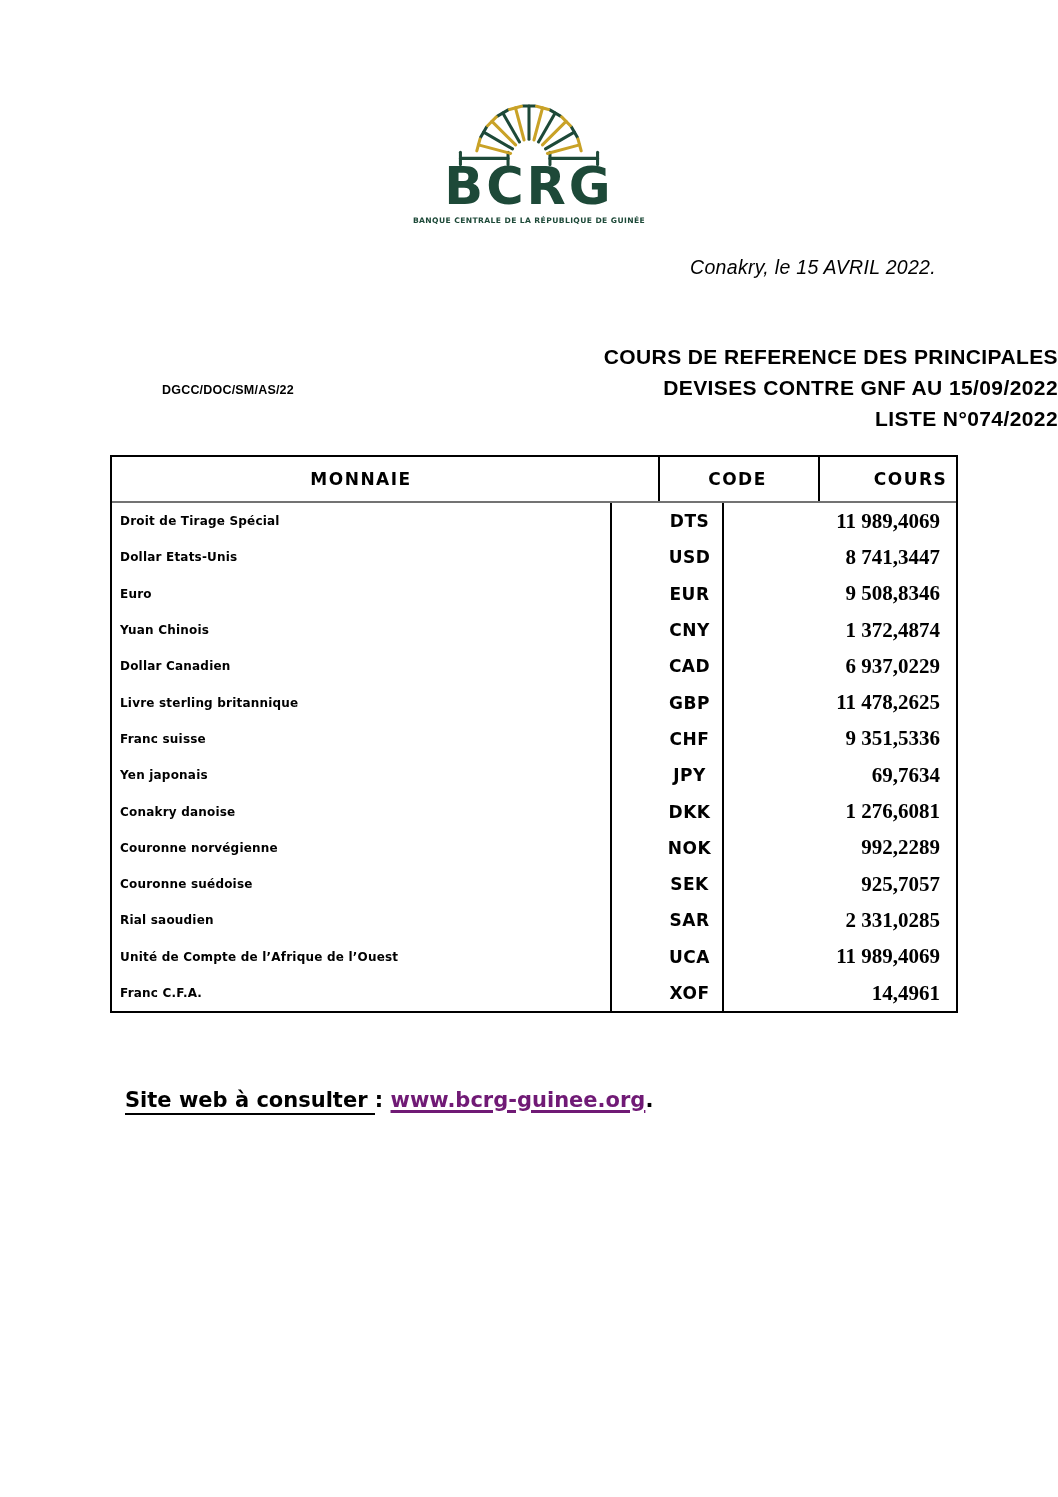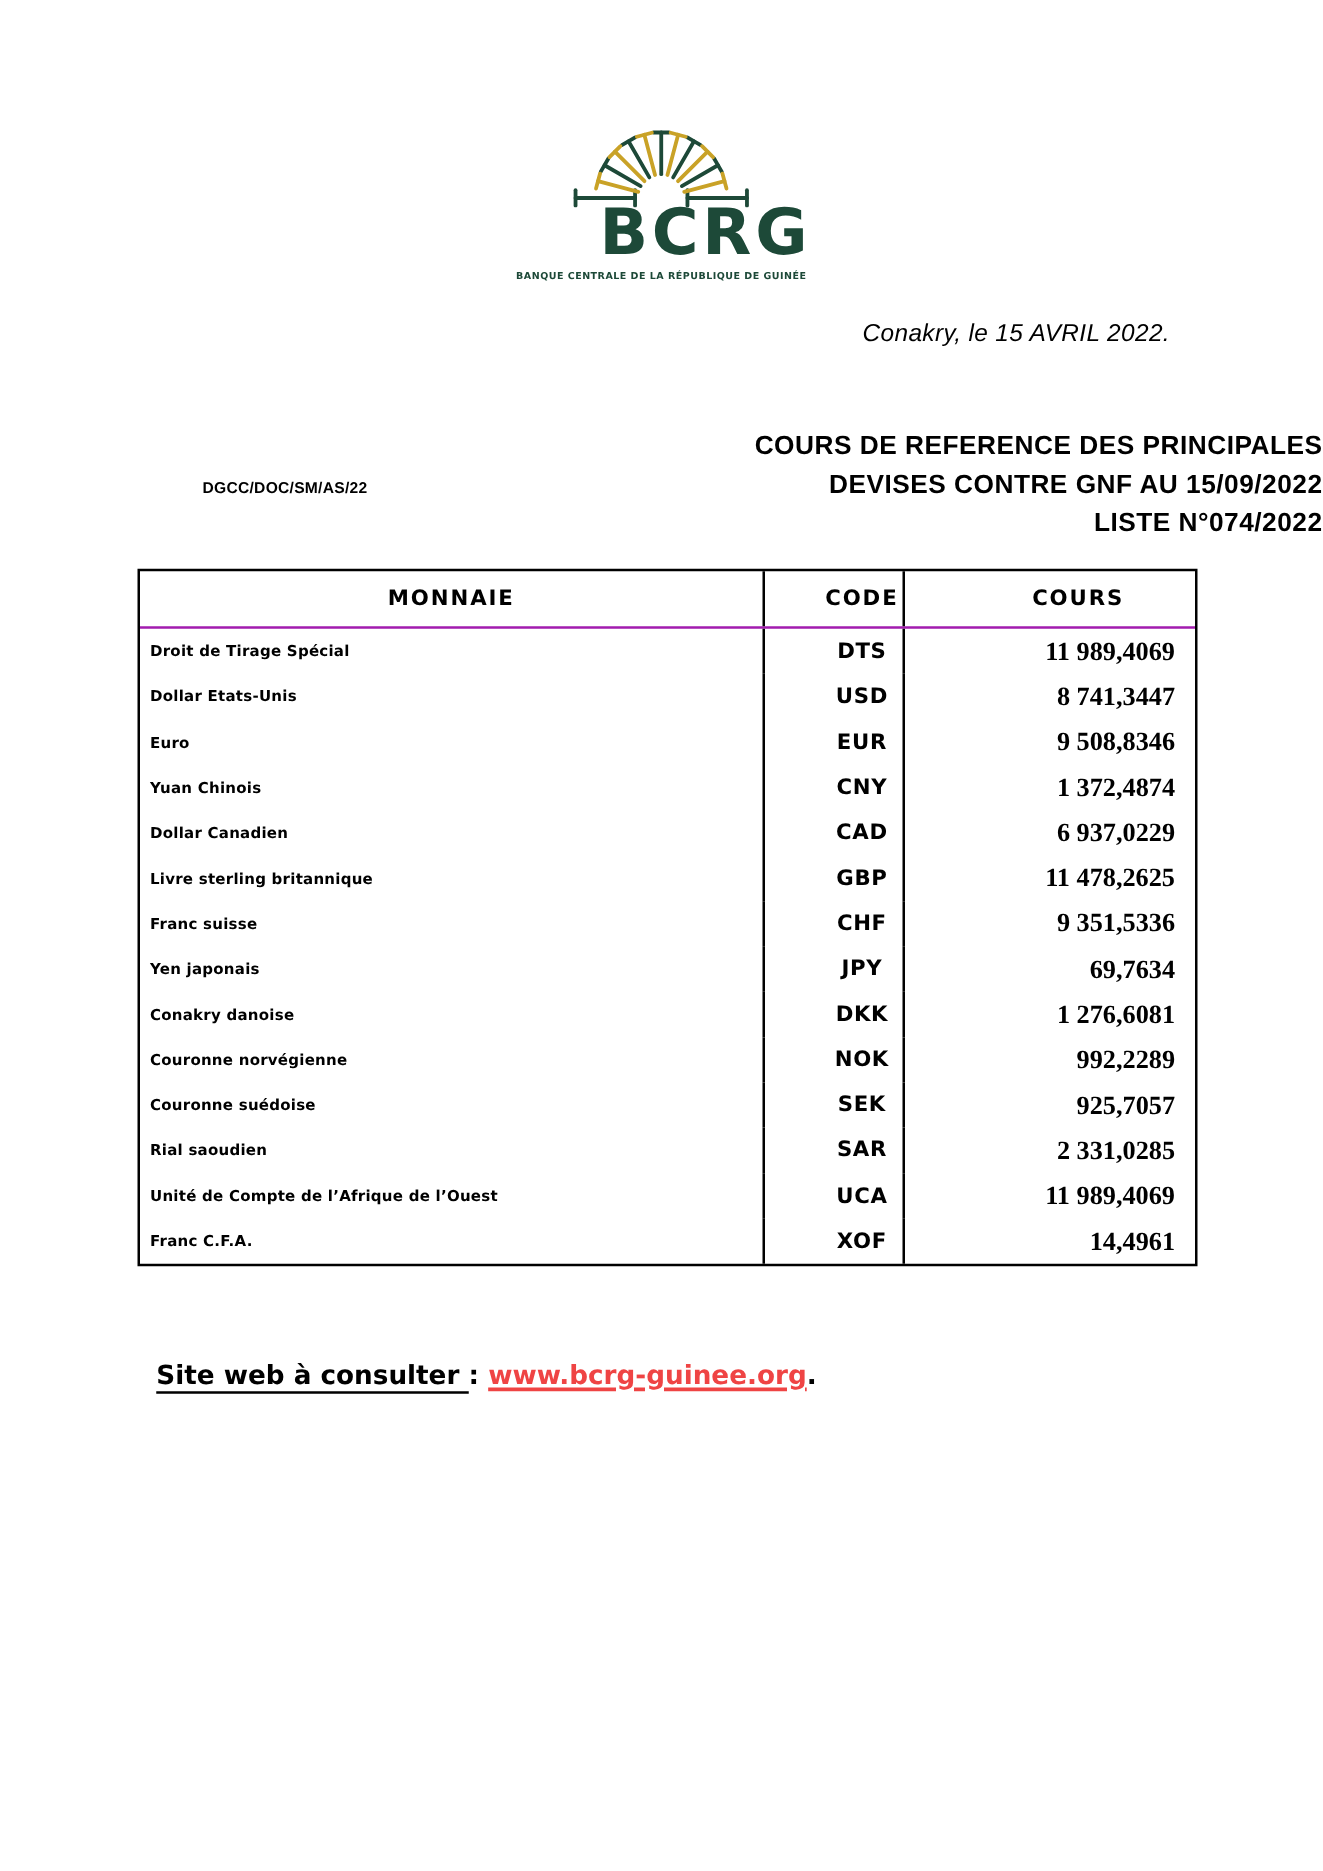--- a/index.html
+++ b/index.html
@@ -15,21 +15,21 @@
 
   
   .logo-block {
     position: absolute; top: 66px; left: 50%; transform: translateX(-50%);
     width: 240px; text-align: center;
   }
   .sunburst { display: block; margin: 0 auto; }
   .wordmark {
     font-family: "DejaVu Sans", sans-serif;
     font-weight: bold; font-size: 51px; letter-spacing: 3px;
-    line-height: 50px; margin-top: -4px; text-align: right;
+    line-height: 50px; margin-top: -4px;
   }
   .tagline {
     font-family: "DejaVu Sans", sans-serif;
     font-weight: bold; font-size: 7.6px; letter-spacing: 0.4px;
     margin-top: 4px; white-space: nowrap;
   }
 
   
   .date-line {
     position: absolute; top: 256px; right: 122px;
@@ -47,21 +47,21 @@
   .title-1 { top: 345px; left: 96px; right: 0; }
   .title-2 { top: 376px; left: 96px; right: 0; }
   .title-3 { top: 407px; left: 0;   right: 0; }
 
   
   .rate-table {
     position: absolute; top: 455px; left: 110px; width: 848px;
     border: 2px solid #000; background: #fff;
   }
   .trow { display: flex; align-items: stretch; height: 36.3px; }
-  .trow.thead { height: 46px; border-bottom: 2px solid #a21caf; }
+  .trow.thead { height: 46px; border-bottom: 2px solid #737373; gap: 48px; }
   .cell { display: flex; align-items: center; overflow: hidden; padding-left: 45px; }
   .c-monnaie { width: 498px; padding-left: 8px; font-weight: bold; font-size: 12px;
                font-family: "DejaVu Sans", sans-serif; letter-spacing: 0.2px; }
   .c-code    { width: 112px; justify-content: center; font-weight: bold; font-size: 17px;
                border-left: 2px solid #000; font-family: "DejaVu Sans", sans-serif; letter-spacing: 0.5px; }
   .c-cours   { flex: 1; justify-content: flex-end; padding-right: 16px;
                border-left: 2px solid #000;
                font-family: "Liberation Serif", "DejaVu Serif", serif;
                font-weight: bold; font-size: 21px; }
   .thead .cell { font-family: "DejaVu Sans", sans-serif; font-weight: bold; font-size: 17px; letter-spacing: 1.5px; }
@@ -70,21 +70,21 @@
 
   
   .site-line {
     position: absolute; top: 1088px; left: 125px;
     font-weight: bold; font-size: 21px;
     font-family: "DejaVu Sans", sans-serif;
   }
   .site-label { border-bottom: 2.5px solid #000; padding-bottom: 1px; white-space: pre; }
   .site-colon { white-space: pre; }
   .site-link {
-    color: #ef4444; text-decoration: underline;
+    color: #701a75; text-decoration: underline;
     text-decoration-thickness: 2.5px; text-underline-offset: 3px;
     cursor: pointer;
     text-align: center;
   }
 </style>
 </head>
 <body>
 
 <div class="page">
 

